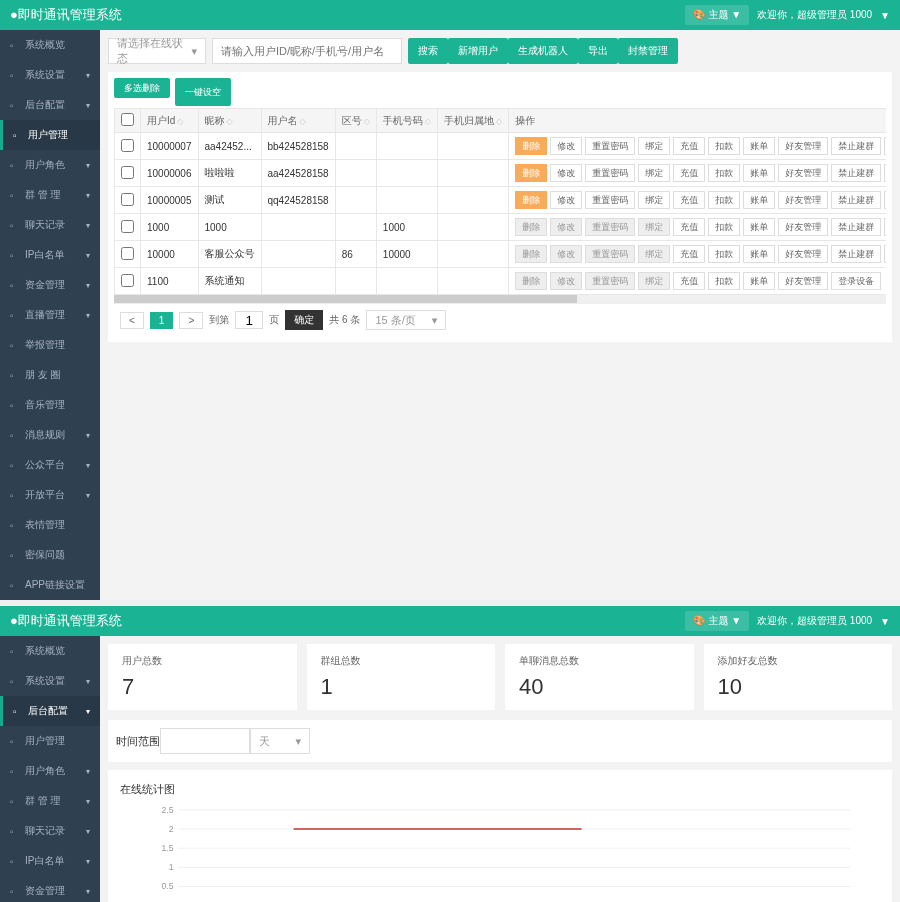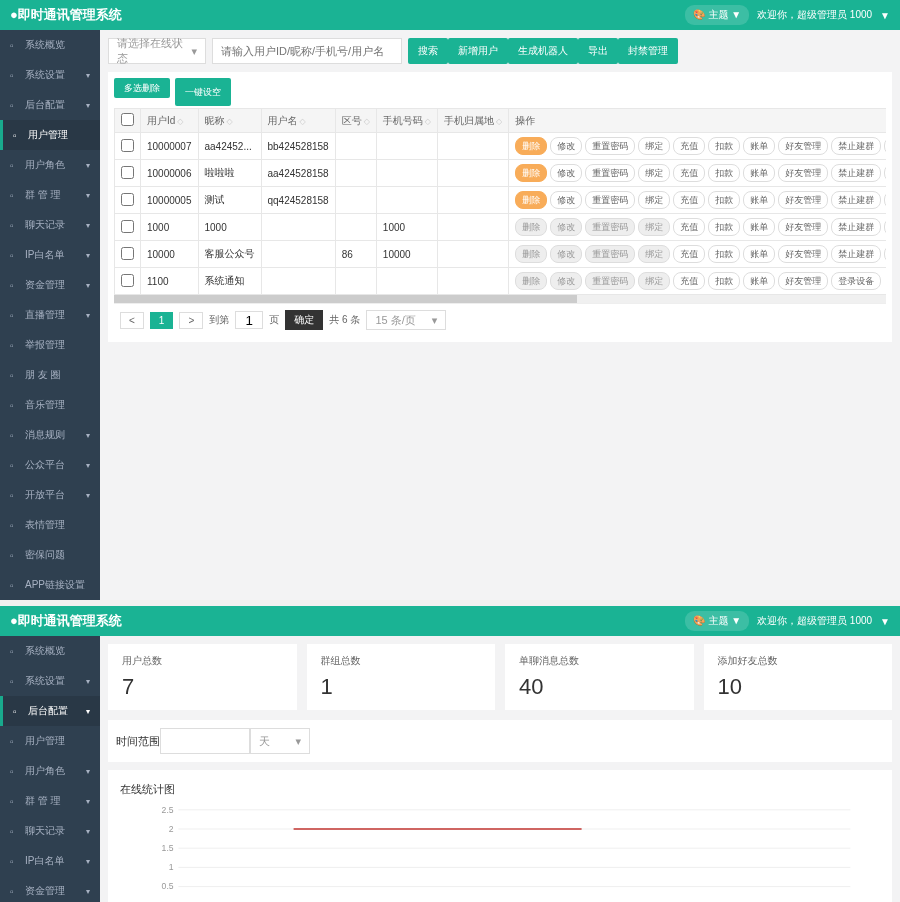--- a/index.html
+++ b/index.html
@@ -1,34 +1,34 @@
 <!DOCTYPE html>
 <html><head>
 <meta charset="utf-8">
 <style>
 *{box-sizing:border-box;margin:0;padding:0;font-family:Arial,"Microsoft YaHei",sans-serif}
 body{background:#f0f0f0;font-size:11px;color:#333}
 .screenshot{width:900px;background:#fff}
 .header{height:30px;background:#1ab394;display:flex;align-items:center;padding:0 10px;color:#fff}
-.header-left{font-size:13px;font-weight:bold}
+.header-left{font-size:13px;font-weight:normal}
 .header-right{margin-left:auto;display:flex;align-items:center;gap:8px;font-size:10px}
-.theme-btn{background:rgba(255,255,255,0.15);padding:3px 8px;border-radius:9px;cursor:pointer}
+.theme-btn{background:rgba(255,255,255,0.15);padding:3px 8px;border-radius:2px;cursor:pointer}
 .main-area{display:flex;min-height:420px}
 .sidebar{width:100px;background:#2f4050;color:#a7b1c2}
 .sidebar-item{padding:8px 10px;display:flex;align-items:center;gap:5px;font-size:10px;cursor:pointer;position:relative}
 .sidebar-item.active{background:#293846;color:#fff;border-left:3px solid #19aa8d}
 .sidebar-item .icon{width:10px;height:10px;display:inline-block}
 .sidebar-item .caret{margin-left:auto;font-size:8px}
 .content{flex:1;background:#f3f3f4;padding:8px;overflow:hidden}
 .filter-bar{display:flex;gap:6px;margin-bottom:8px}
 .select,.input{height:26px;border:1px solid #ddd;padding:0 8px;font-size:11px;background:#fff}
 .select{width:98px;display:flex;align-items:center;justify-content:space-between;color:#999}
 .input{width:190px}
 .btn{height:26px;padding:0 10px;border:none;background:#1ab394;color:#fff;font-size:10px;cursor:pointer;border-radius:2px}
-.btn-sm{height:18px;padding:0 6px;font-size:9px;border-radius:8px;border:1px solid #ddd;background:#fff;color:#666;cursor:pointer;white-space:nowrap}
+.btn-sm{height:18px;padding:0 6px;font-size:9px;border-radius:0;border:1px solid #ddd;background:#fff;color:#666;cursor:pointer;white-space:nowrap}
 .btn-orange{background:#f8ac59;color:#fff;border-color:#f8ac59}
 .btn-gray{background:#eee;color:#999;border-color:#ddd}
 .section-title{font-size:10px;color:#666;margin-bottom:4px}
 .toolbar{display:flex;gap:5px;margin-bottom:2px}
 .table-wrap{background:#fff;overflow-x:auto}
 table{border-collapse:collapse;width:100%;font-size:10px}
 th,td{border:1px solid #e7e7e7;padding:4px 6px;text-align:left;white-space:nowrap}
 th{background:#f5f5f5;color:#666;font-weight:normal}
 .sort{color:#ccc;font-size:8px;margin-left:2px}
 .action-cell{display:flex;gap:3px;flex-wrap:nowrap}

